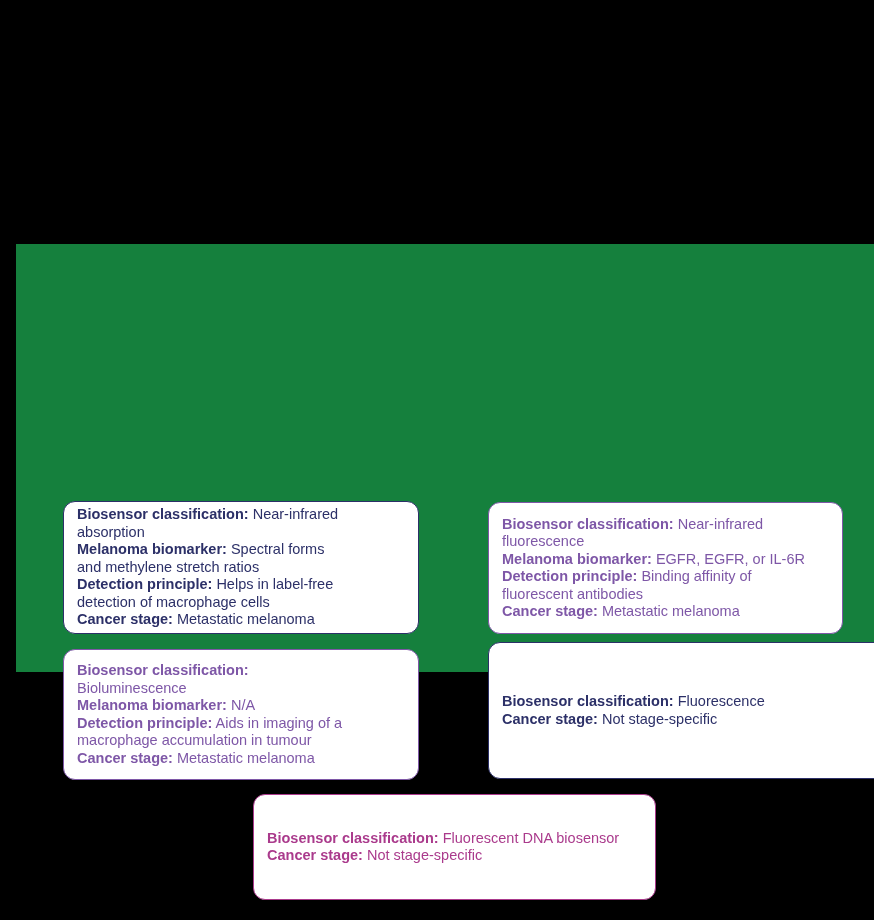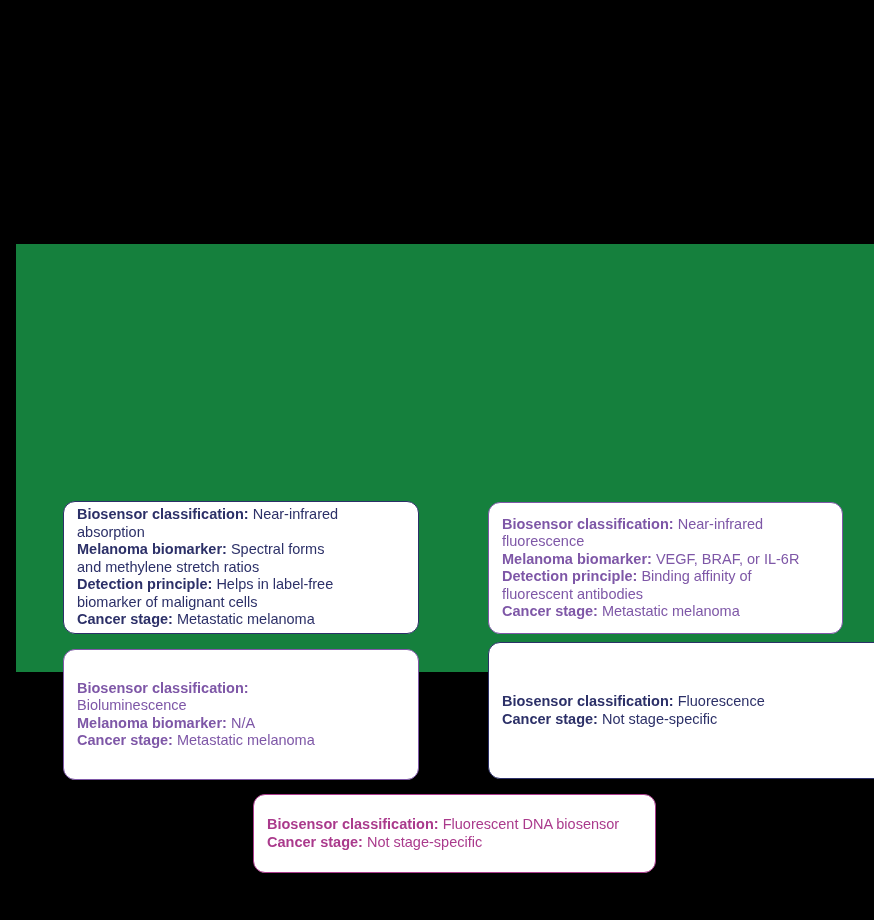--- a/index.html
+++ b/index.html
@@ -37,48 +37,50 @@
     line-height: 17.5px;
   }
   .card .field { display: block; }
   .card .label { font-weight: 700; }
   .card .value { font-weight: 400; white-space: pre-line; }
   
   .card-1 { left: 47px;  top: 257px; width: 356px; height: 133px; }
   .card-2 { left: 472px; top: 258px; width: 355px; height: 132px; }
   .card-3 { left: 47px;  top: 405px; width: 356px; height: 131px; }
   .card-4 { left: 472px; top: 398px; width: 425px; height: 137px; }
-  .card-5 { left: 237px; top: 550px; width: 403px; height: 79px; }
+  .card-5 { left: 237px; top: 550px; width: 403px; height: 106px; }
 </style>
 </head>
 <body>
 
 <div id="page" style="background: rgb(0, 0, 0);">
   <div id="panel" style="background: #15803d; margin-left: 16px;">
     <div class="card card-1" style="color: rgb(44, 48, 104);">
         <div class="field"><span class="label">Biosensor classification:</span><span class="value"> Near-infrared
 absorption</span></div>
         <div class="field"><span class="label">Melanoma biomarker:</span><span class="value"> Spectral forms
 and methylene stretch ratios</span></div>
         <div class="field"><span class="label">Detection principle:</span><span class="value"> Helps in label-free
-biomarker of malignant cells</span></div>
+detection of macrophage cells</span></div>
         <div class="field"><span class="label">Cancer stage:</span><span class="value"> Metastatic melanoma</span></div>
       </div>
     <div class="card card-2" style="color: rgb(126, 87, 167);">
         <div class="field"><span class="label">Biosensor classification:</span><span class="value"> Near-infrared
 fluorescence</span></div>
-        <div class="field"><span class="label">Melanoma biomarker:</span><span class="value"> VEGF, BRAF, or IL-6R</span></div>
+        <div class="field"><span class="label">Melanoma biomarker:</span><span class="value"> EGFR, EGFR, or IL-6R</span></div>
         <div class="field"><span class="label">Detection principle:</span><span class="value"> Binding affinity of
 fluorescent antibodies</span></div>
         <div class="field"><span class="label">Cancer stage:</span><span class="value"> Metastatic melanoma</span></div>
       </div>
     <div class="card card-3" style="color: rgb(126, 87, 167);">
         <div class="field"><span class="label">Biosensor classification:</span><span class="value">
 Bioluminescence</span></div>
         <div class="field"><span class="label">Melanoma biomarker:</span><span class="value"> N/A</span></div>
+        <div class="field"><span class="label">Detection principle:</span><span class="value"> Aids in imaging of a
+macrophage accumulation in tumour</span></div>
         <div class="field"><span class="label">Cancer stage:</span><span class="value"> Metastatic melanoma</span></div>
       </div>
     <div class="card card-4" style="color: rgb(44, 48, 104);">
         <div class="field"><span class="label">Biosensor classification:</span><span class="value"> Fluorescence</span></div>
         <div class="field"><span class="label">Cancer stage:</span><span class="value"> Not stage-specific</span></div>
       </div>
     <div class="card card-5" style="color: rgb(170, 58, 140);">
         <div class="field"><span class="label">Biosensor classification:</span><span class="value"> Fluorescent DNA biosensor</span></div>
         <div class="field"><span class="label">Cancer stage:</span><span class="value"> Not stage-specific</span></div>
       </div>

